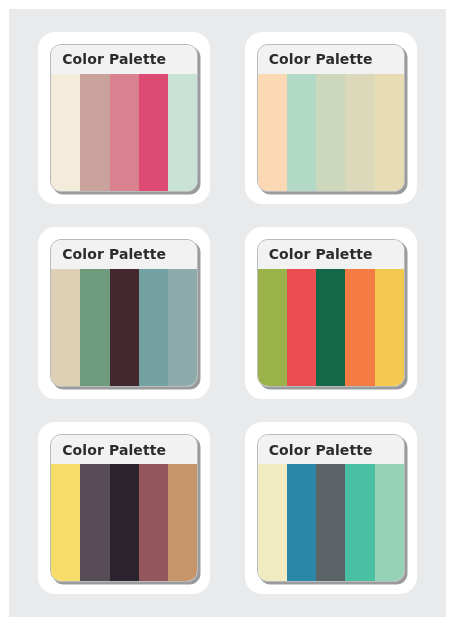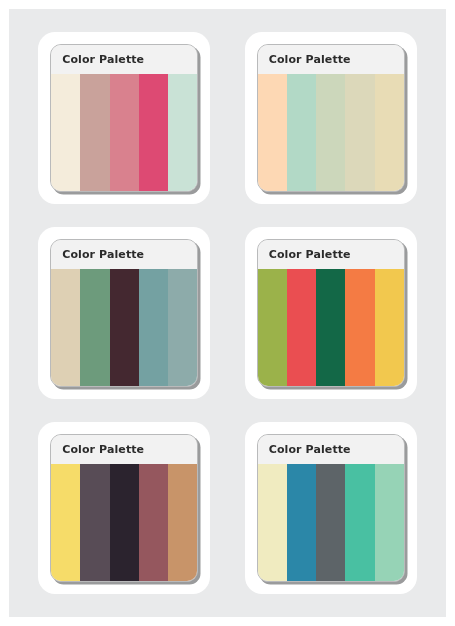--- a/index.html
+++ b/index.html
@@ -65,21 +65,21 @@
     height: 29px;
     flex: 0 0 29px;
     background: #f2f2f2;
     display: flex;
     align-items: center;
     padding-left: 11px;
     box-sizing: border-box;
   }
   .card-title {
     font-family: "DejaVu Sans", sans-serif;
-    font-size: 11px;
+    font-size: 14px;
     font-weight: bold;
     color: #2b2b2b;
     letter-spacing: 0.1px;
     white-space: nowrap;
   }
   .swatch-strip {
     flex: 1 1 auto;
     display: flex;
     flex-direction: row;
     width: 100%;

